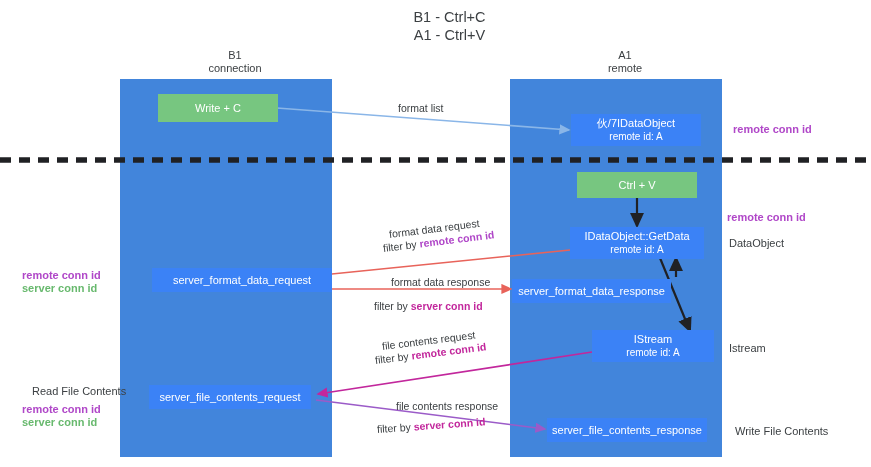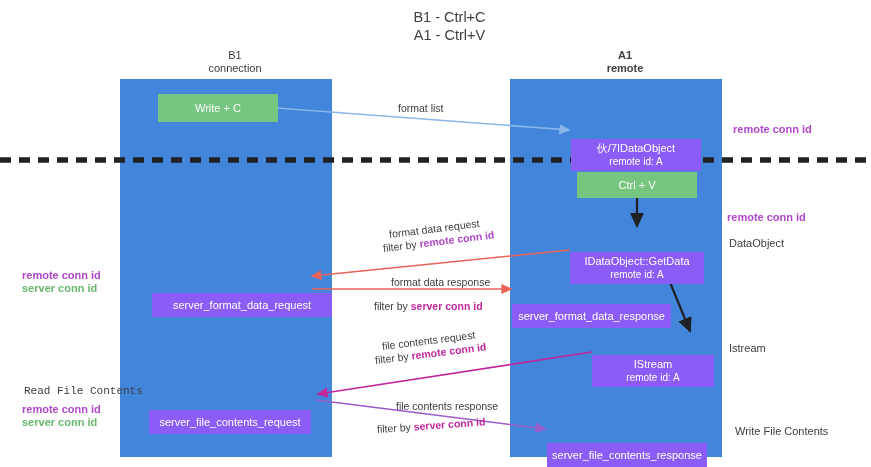--- a/index.html
+++ b/index.html
@@ -30,21 +30,21 @@
 
   
   .box{
     position:absolute;box-sizing:border-box;
     display:flex;flex-direction:column;
     align-items:center;justify-content:center;
     color:#ffffff;font-size:11px;line-height:13px;
     text-align:center;padding:2px 4px;
   }
   .box.green{background:#77c680;}
-  .box.orange{background:#8b5cf6;margin-top:25px;}
+  .box.orange{background:#3b82f6;}
   .box .l2{font-size:10px;}
 
   
   .side-label{
     position:absolute;color:#3c4043;font-size:11px;line-height:14px;
     white-space:nowrap;
   }
   .key-purple{color:#b047c8;font-weight:bold;}
   .key-green{color:#68b96e;font-weight:bold;}
   .key-magenta{color:#c2279c;font-weight:bold;}
@@ -71,21 +71,21 @@
 
   <div class="title">
     <div>B1 - Ctrl+C</div>
     <div>A1 - Ctrl+V</div>
   </div>
 
   <div class="col-head" style="left:120px;top:49px;width:230px;">
     <div>B1</div>
     <div>connection</div>
   </div>
-  <div class="col-head" style="left:510px;top:49px;width:230px;font-weight:bold;">
+  <div class="col-head" style="left:510px;top:49px;width:230px;">
     <div>A1</div>
     <div>remote</div>
   </div>
 
   <div class="lane" style="left:120px;top:79px;width:212px;height:378px;"></div>
   <div class="lane" style="left:510px;top:79px;width:212px;height:378px;"></div>
 
   <svg class="wires" viewBox="0 0 871 467">
     <defs>
       <marker id="ah-blue" markerWidth="7" markerHeight="7" refX="6" refY="3.2" orient="auto">
@@ -171,21 +171,21 @@
 
   <div class="side-label" style="left:729px;top:236px;">DataObject</div>
 
   <div class="side-label" style="left:729px;top:341px;">Istream</div>
 
   <div class="side-label" style="left:735px;top:424px;">Write File Contents</div>
 
   <div class="side-label key-purple" style="left:22px;top:268px;">remote conn id</div>
   <div class="side-label key-green" style="left:22px;top:281px;">server conn id</div>
 
-  <div class="side-label" style="left:24px;top:384px;font-family:Liberation Mono, monospace;">Read File Contents</div>
+  <div class="side-label" style="left:32px;top:384px;">Read File Contents</div>
   <div class="side-label key-purple" style="left:22px;top:402px;">remote conn id</div>
   <div class="side-label key-green" style="left:22px;top:415px;">server conn id</div>
 
   <div class="edge-label" style="left:398px;top:101px;text-align:right;">format list</div>
 
   <div class="edge-label rot" style="left:389px;top:227px;transform:rotate(-7deg);">
     <span>format data request</span>
   </div>
   <div class="edge-label rot" style="left:383px;top:241px;transform:rotate(-7deg);">
     <span>filter by </span><span class="key-purple">remote conn id</span>

